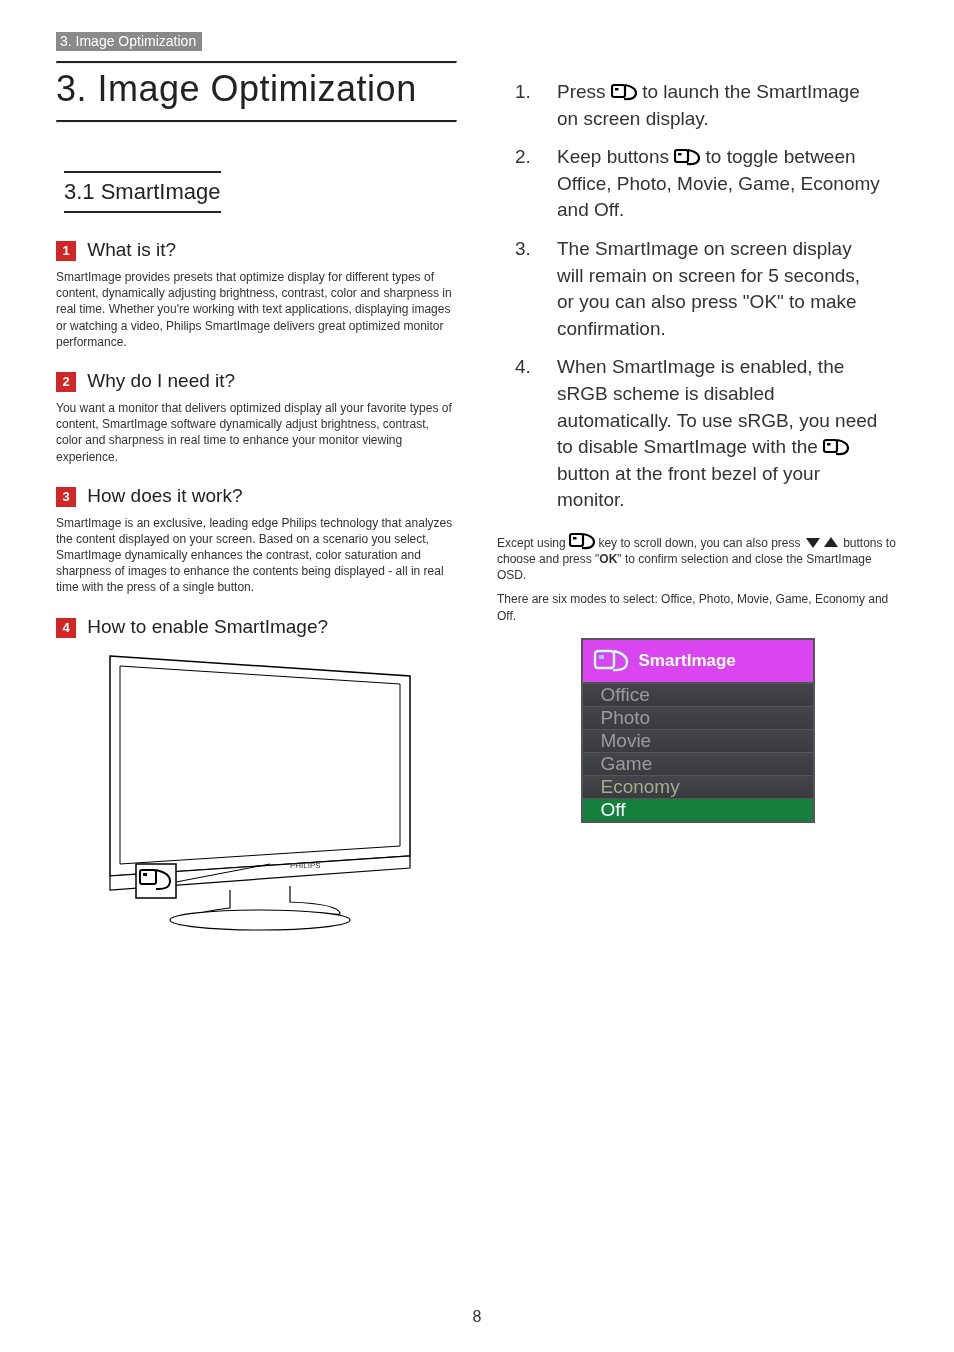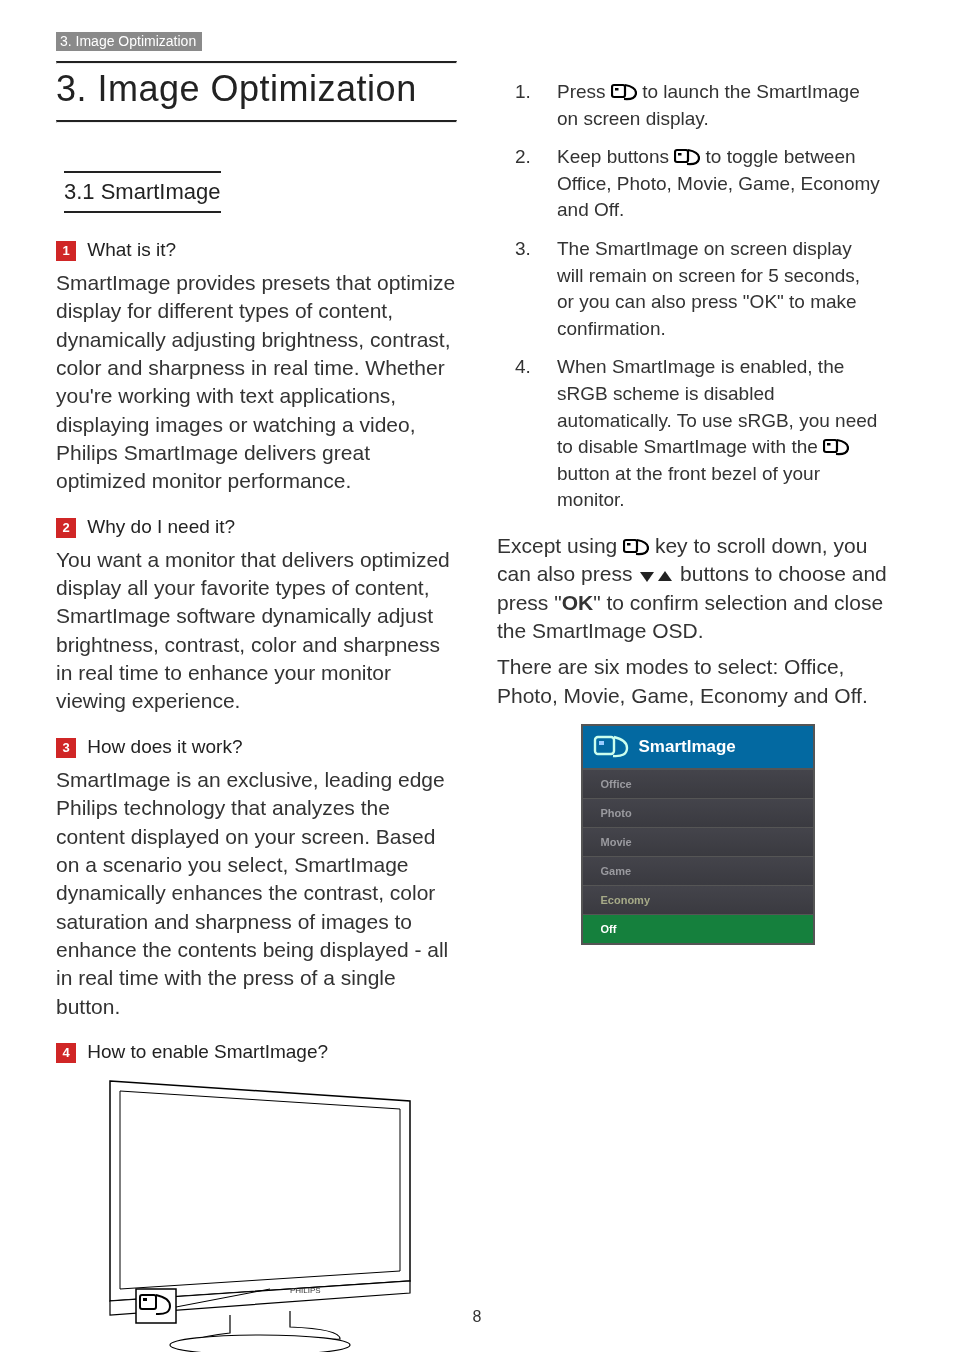--- a/index.html
+++ b/index.html
@@ -73,21 +73,21 @@
     line-height: 20px;
     vertical-align: middle;
     margin-right: 6px;
   }
   .qhead {
     font-size: 19px;
     font-weight: 400;
     margin: 20px 0 8px 0;
   }
   .body-text {
-    font-size: 21px;
+    font-size: 12px;
     line-height: 1.35;
     font-weight: 300;
     margin: 4px 0 6px 0;
     color: #333;
   }
   ol.steps {
     list-style: none;
     padding: 0;
     margin: 18px;
     counter-reset: step;
@@ -144,41 +144,40 @@
   .osd {
     width: 230px;
     margin: 14px auto 0 auto;
     background: #3f3f45;
     border: 2px solid #555;
     font-family: Arial, sans-serif;
   }
   .osd-header {
     display: flex;
     align-items: center;
-    background: #0369a1;
+    background: #d946ef;
     padding: 8px 10px;
     gap: 10px;
     border-bottom: 1px solid #555;
   }
   .osd-header-icon {
     width: 36px;
     height: 26px;
   }
   .osd-header-title {
     color: #fff;
     font-size: 17px;
     font-weight: 600;
   }
   .osd-item {
     color: #9a9a9f;
-    font-size: 11px;
-    padding: 8px 18px;
+    font-size: 19px;
+    padding: 0 18px;
     border-top: 1px solid #555;
     background: linear-gradient(#44444b, #3a3a40);
-    font-weight: bold;
   }
   .osd-item:first-of-type { border-top: none; }
   .osd-item.economy { color: #a6aa88; }
   .osd-item.selected {
     background: #15803d;
     color: #fff;
   }
   .page-num {
     position: absolute;
     bottom: 26px;

